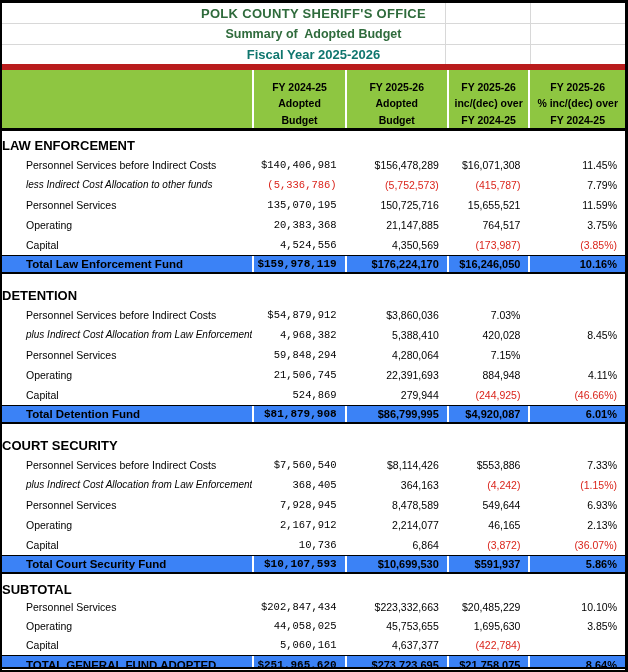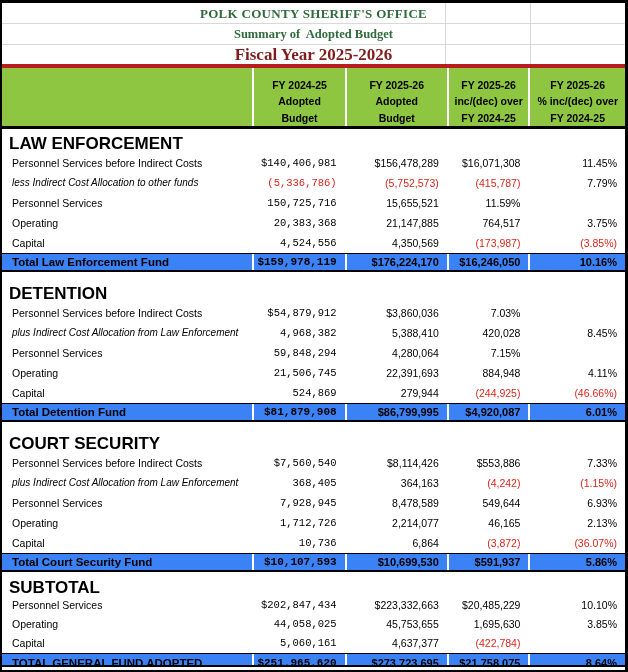--- a/index.html
+++ b/index.html
@@ -8,50 +8,50 @@
     width:628px;height:672px;
     box-sizing:border-box;
     border:2px solid #000;
     border-top-width:3px;border-right-width:3px;
     background:#fff;
     font-family:"Liberation Sans", sans-serif;
     color:#000;
     overflow:hidden;
   }
   
-  .title-block{position:relative;border-bottom:4px solid #b91c1c;font-family:Liberation Serif, serif;}
+  .title-block{position:relative;border-bottom:6px solid #b91c1c;}
   .title-row{height:21px;line-height:21px;text-align:center;font-weight:bold;white-space:pre;}
   .title-row.rule{border-bottom:1px solid #d8d8d8;box-sizing:border-box;}
   .title-main{font-size:13px;color:#2f6b3c;letter-spacing:.3px;}
   .title-sub{font-size:12.5px;color:#2f6b3c;}
-  .title-fy{font-size:17px;color:#7f1d1d;height:19px;line-height:19px;text-align:center;}
+  .title-fy{font-size:13px;color:#0f766e;height:19px;line-height:19px;text-align:center;}
   .vgrid{position:absolute;top:0;bottom:0;width:1px;background:#d8d8d8;}
   
   .row{display:flex;}
   .cell{box-sizing:border-box;overflow:hidden;}
-  .cell:nth-child(1){width:40.2%;padding-left:10px;text-align:left;}
+  .cell:nth-child(1){width:40.2%;padding-left:24px;text-align:left;}
   .cell:nth-child(2){width:14.8%;font-family:Liberation Mono, monospace;}
   .cell:nth-child(3){width:16.4%;}
   .cell:nth-child(4){width:13.1%;}
   .cell:nth-child(5){width:15.5%;}
   .num{text-align:right;padding-right:8px;font-size:10.5px;}
   
   .col-header{display:flex;height:58px;background:#8ec641;border-bottom:3px solid #000;box-sizing:content-box;}
   .col-header .hcell{box-sizing:border-box;text-align:center;font-weight:bold;font-size:10.5px;line-height:1.55;white-space:pre-line;padding-top:9px;}
   .col-header .hcell + .hcell{border-left:2px solid #fff;}
   .col-header .hcell:nth-child(1){width:40.2%;}
   .col-header .hcell:nth-child(2){width:14.8%;}
   .col-header .hcell:nth-child(3){width:16.4%;}
   .col-header .hcell:nth-child(4){width:13.1%;}
   .col-header .hcell:nth-child(5){width:15.5%;}
   
   .budget-section{margin-top:14px;}
   .budget-section.first{margin-top:7px;}
   .budget-section.compact{margin-top:8px;}
-  .section-title{font-weight:bold;font-size:17px;height:17px;line-height:15px;padding-left:7px;}
+  .section-title{font-weight:bold;font-size:13px;height:17px;line-height:15px;}
   .budget-section.compact .section-title{height:16px;}
   .data-row{height:20px;line-height:20px;}
   .budget-section.compact .data-row{height:19px;line-height:19px;}
   .data-row .label{font-size:10.5px;}
   .data-row .label.italic{font-style:italic;font-size:10px;}
   .neg{color:#da251c;}
   .total-row{height:19px;background:#3b82f6;border-top:1px solid #000;border-bottom:2px solid #000;box-sizing:border-box;font-weight:bold;line-height:16px;}
   .budget-section.compact .total-row{height:14px;line-height:18px;}
   .total-row .cell{font-size:11px;}
   .total-row .cell:nth-child(1){font-size:11.5px;}
@@ -98,20 +98,21 @@
         </div>
         <div class="row data-row">
           <div class="cell label italic">less Indirect Cost Allocation to other funds</div>
           <div class="cell num neg">(5,336,786)</div>
           <div class="cell num neg">(5,752,573)</div>
           <div class="cell num neg">(415,787)</div>
           <div class="cell num">7.79%</div>
         </div>
         <div class="row data-row">
           <div class="cell label">Personnel Services</div>
+          <div class="cell num">135,070,195</div>
           <div class="cell num">150,725,716</div>
           <div class="cell num">15,655,521</div>
           <div class="cell num">11.59%</div>
         </div>
         <div class="row data-row">
           <div class="cell label">Operating</div>
           <div class="cell num">20,383,368</div>
           <div class="cell num">21,147,885</div>
           <div class="cell num">764,517</div>
           <div class="cell num">3.75%</div>
@@ -192,21 +193,21 @@
         </div>
         <div class="row data-row">
           <div class="cell label">Personnel Services</div>
           <div class="cell num">7,928,945</div>
           <div class="cell num">8,478,589</div>
           <div class="cell num">549,644</div>
           <div class="cell num">6.93%</div>
         </div>
         <div class="row data-row">
           <div class="cell label">Operating</div>
-          <div class="cell num">1,712,726</div>
+          <div class="cell num">2,167,912</div>
           <div class="cell num">2,214,077</div>
           <div class="cell num">46,165</div>
           <div class="cell num">2.13%</div>
         </div>
         <div class="row data-row">
           <div class="cell label">Capital</div>
           <div class="cell num">10,736</div>
           <div class="cell num">6,864</div>
           <div class="cell num neg">(3,872)</div>
           <div class="cell num neg">(36.07%)</div>

